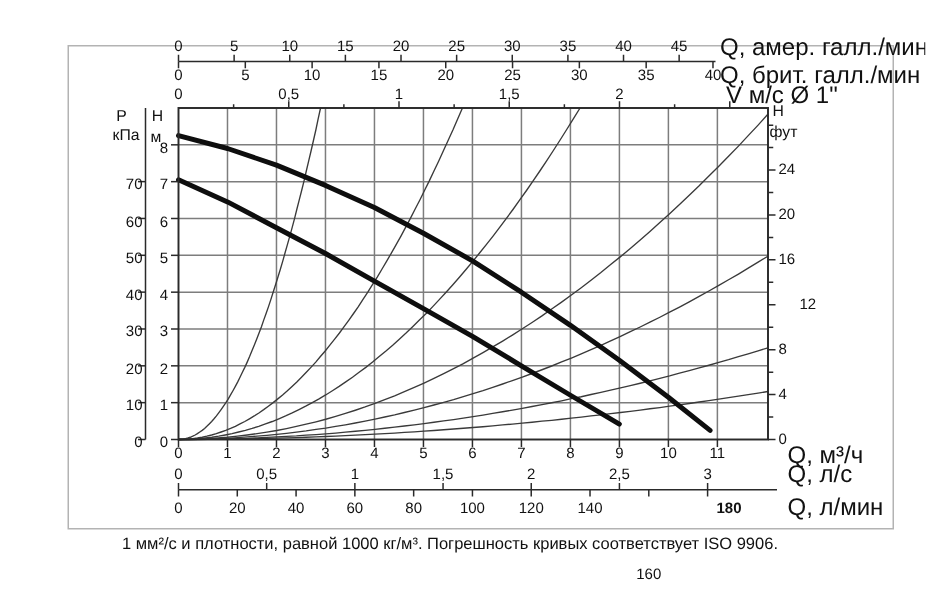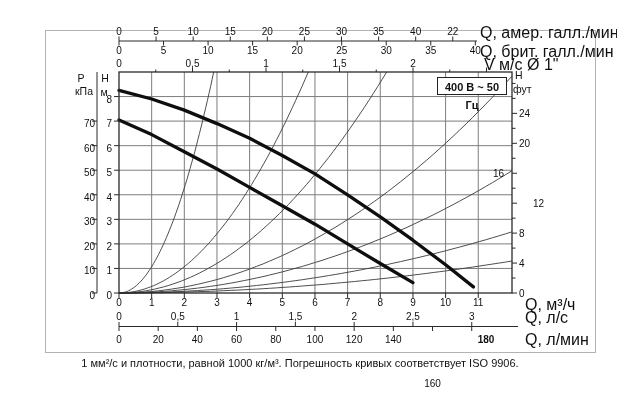--- a/index.html
+++ b/index.html
@@ -158,21 +158,21 @@
   <div id="tick-labels">
       <span class="tl " style="left: 119px; top: 31.5px;">0</span>
       <span class="tl " style="left: 156.085px; top: 31.5px;">5</span>
       <span class="tl " style="left: 193.17px; top: 31.5px;">10</span>
       <span class="tl " style="left: 230.255px; top: 31.5px;">15</span>
       <span class="tl " style="left: 267.34px; top: 31.5px;">20</span>
       <span class="tl " style="left: 304.425px; top: 31.5px;">25</span>
       <span class="tl " style="left: 341.51px; top: 31.5px;">30</span>
       <span class="tl " style="left: 378.595px; top: 31.5px;">35</span>
       <span class="tl " style="left: 415.68px; top: 31.5px;">40</span>
-      <span class="tl " style="left: 452.765px; top: 31.5px;">22</span>
+      <span class="tl " style="left: 452.765px; top: 31.5px;">45</span>
       <span class="tl " style="left: 119px; top: 51px;">0</span>
       <span class="tl " style="left: 163.54px; top: 51px;">5</span>
       <span class="tl " style="left: 208.08px; top: 51px;">10</span>
       <span class="tl " style="left: 252.62px; top: 51px;">15</span>
       <span class="tl " style="left: 297.16px; top: 51px;">20</span>
       <span class="tl " style="left: 341.7px; top: 51px;">25</span>
       <span class="tl " style="left: 386.24px; top: 51px;">30</span>
       <span class="tl " style="left: 430.78px; top: 51px;">35</span>
       <span class="tl " style="left: 475.32px; top: 51px;">40</span>
       <span class="tl " style="left: 119px; top: 63.5px;">0</span>
@@ -223,38 +223,37 @@
       <span class="tl right-align" style="left: 112px; top: 222.332px;">3</span>
       <span class="tl right-align" style="left: 112px; top: 197.776px;">4</span>
       <span class="tl right-align" style="left: 112px; top: 173.22px;">5</span>
       <span class="tl right-align" style="left: 112px; top: 148.664px;">6</span>
       <span class="tl right-align" style="left: 112px; top: 124.108px;">7</span>
       <span class="tl right-align" style="left: 112px; top: 99.552px;">8</span>
       <span class="tl left-align" style="left: 519px; top: 294px;">0</span>
       <span class="tl left-align" style="left: 519px; top: 264.06px;">4</span>
       <span class="tl left-align" style="left: 519px; top: 234.12px;">8</span>
       <span class="tl left-align" style="left: 519px; top: 204.18px; margin-left: 14px;">12</span>
-      <span class="tl left-align" style="left: 493px; top: 174.24px;">16</span>
+      <span class="tl left-align" style="left: 519px; top: 174.24px;">16</span>
       <span class="tl left-align" style="left: 519px; top: 144.3px;">20</span>
       <span class="tl left-align" style="left: 519px; top: 114.36px;">24</span>
     </div>
 
   <span class="unit" style="left:480px;top:32px">Q, амер. галл./мин</span>
   <span class="unit" style="left:480px;top:51px">Q, брит. галл./мин</span>
   <span class="unit" style="left:484px;top:63.5px">V м/с Ø 1"</span>
   <span class="unit" style="left:525px;top:304px">Q, м³/ч</span>
   <span class="unit" style="left:525px;top:317px">Q, л/с</span>
   <span class="unit" style="left:525px;top:339px">Q, л/мин</span>
 
   <span class="hdr" style="left:81px;top:78px">P</span>
   <span class="hdr" style="left:84px;top:90.5px">кПа</span>
   <span class="hdr" style="left:105px;top:78px">Н</span>
   <span class="hdr" style="left:104px;top:92px">м</span>
   <span class="hdr left-anchor" style="left:515px;top:75px">Н</span>
   <span class="hdr left-anchor" style="left:513px;top:89px">фут</span>
 
-  <div class="badge">400 В ~ 50 Гц</div>
 
   <div class="caption">
     <div>1 мм²/с и плотности, равной 1000 кг/м³. Погрешность кривых соответствует ISO 9906.</div>
   </div>
 
 </div>
 
 </body></html>

